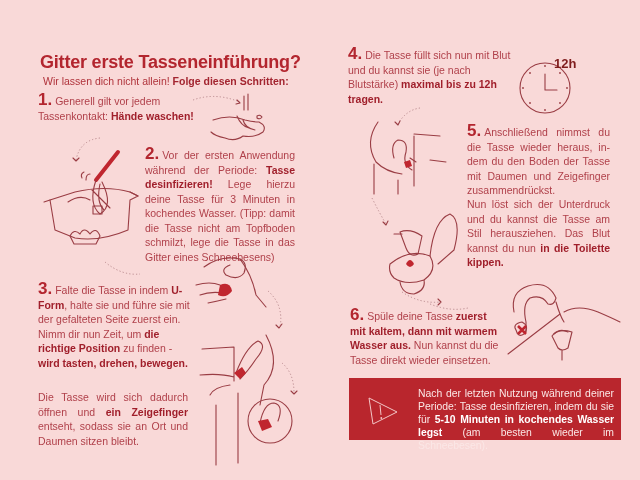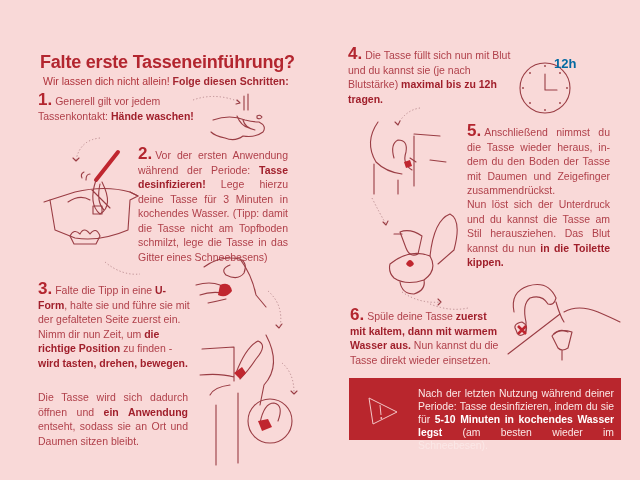--- a/index.html
+++ b/index.html
@@ -24,57 +24,57 @@
   .warn-text { position:absolute; left:69px; top:9px; width:196px; font-size:10.4px; line-height:13px; text-align:justify; }
   .warn-text b { color:#fff; }
   svg { position:absolute; overflow:visible; }
   .ln { fill:none; stroke:#9a3d44; stroke-width:1.1; stroke-linecap:round; stroke-linejoin:round; }
   .dot { fill:none; stroke:#b98a8e; stroke-width:1; stroke-dasharray:1.2 2.2; }
   .red { fill:#c0262f; }
 </style>
 </head>
 <body>
 
-<div class="abs title">Falte erste Tasseneinführung?</div>
+<div class="abs title">Gitter erste Tasseneinführung?</div>
 <div class="abs subtitle"><span>Wir lassen dich nicht allein! </span><b>Folge diesen Schritten:</b></div>
 
 <div class="abs step" style="left:38px; top:93px; width:170px;">
   <span class="num">1.</span><span class="rich"><span>Generell gilt vor jedem Tassenkontakt: </span><b>Hände waschen!</b></span>
 </div>
 <svg style="left:185px; top:92px;" width="90" height="60">
   <path class="dot" d="M8 8 Q30 0 55 10"></path>
   <path class="ln" d="M52 8 l3 3 l-4 1"></path>
   <path class="ln" d="M59 4 v14 M63 2 v16"></path>
   <path class="ln" d="M28 28 Q45 22 60 28 Q68 30 74 30 Q82 34 78 40 Q70 46 58 44 Q50 50 40 46 Q30 44 26 40"></path>
   <path class="ln" d="M52 24 Q56 34 64 36 M58 28 Q60 36 70 38"></path>
   <path class="ln" d="M72 24 q3 -2 5 1 q-2 3 -5 1 z"></path>
 </svg>
 
-<div class="abs step just" style="left:138px; top:147px; width:150px;">
+<div class="abs step just" style="left:145px; top:147px; width:150px;">
   <span class="num">2.</span><span class="rich"><span>Vor der ersten Anwendung während der Periode: </span><b>Tasse desinfizieren!</b><span> Lege hierzu deine Tasse für 3 Minuten in kochendes Wasser. (Tipp: damit die Tasse nicht am Topf­boden schmilzt, lege die Tasse in das Gitter eines Schneebe­sens)</span></span>
 </div>
 <svg style="left:30px; top:130px;" width="120" height="150">
   <path class="dot" d="M70 8 Q50 10 46 30"></path>
   <path class="ln" d="M43 28 l3 3 l3 -3"></path>
   <path class="ln" d="M20 70 L45 62 Q75 55 100 62 L108 66 L100 70 L98 100 Q70 112 45 108 L25 100 Z"></path>
   <path class="ln" d="M14 72 L20 70 M100 62 L108 66"></path>
   <path class="ln" d="M38 72 Q50 64 60 70"></path>
   <path class="ln" d="M40 106 Q44 98 50 104 Q54 96 60 104 Q66 96 70 106 L66 114 L44 114 Z"></path>
   <path d="M66 50 L88 22" stroke="#c0262f" stroke-width="4" stroke-linecap="round"></path>
   <path class="ln" d="M66 50 Q58 74 70 84 Q84 76 72 52 M62 60 L80 78 M70 54 Q66 72 74 80"></path>
   <rect class="ln" x="63" y="76" width="9" height="8"></rect>
   <path class="ln" d="M56 50 q0 -6 4 -6 M52 48 q-2 -4 2 -6"></path>
   <path class="dot" d="M75 132 Q92 146 110 144"></path>
 </svg>
 
 <div class="abs step" style="left:38px; top:282px; width:152px;">
-  <span class="num">3.</span><span class="rich"><span>Falte die Tipp in eine </span><b>U-Form</b><span>, halte sie und führe sie mit der gefalteten Seite zuerst ein. Nimm dir nun Zeit, um </span><b>die richtige Position</b><span> zu finden - </span><b>wird tasten, drehen, bewegen.</b></span>
+  <span class="num">3.</span><span class="rich"><span>Falte die Tasse in indem </span><b>U-Form</b><span>, halte sie und führe sie mit der gefalteten Seite zuerst ein. Nimm dir nun Zeit, um </span><b>die richtige Position</b><span> zu finden - </span><b>wird tasten, drehen, bewegen.</b></span>
 </div>
 <div class="abs step just" style="left:38px; top:390px; width:150px;">
-  <span class="rich"><span>Die  Tasse wird sich dadurch öffnen und </span><b>ein Anwendung</b><span> entseht, sodass sie an Ort und Daumen sitzen bleibt.</span></span>
+  <span class="rich"><span>Die  Tasse wird sich dadurch öffnen und </span><b>ein Zeigefinger</b><span> entseht, sodass sie an Ort und Daumen sitzen bleibt.</span></span>
 </div>
 <svg style="left:190px; top:255px;" width="130" height="215">
   <path class="ln" d="M14 12 Q30 0 50 4 Q58 8 54 18 Q48 26 36 20 Q30 14 40 10"></path>
   <path class="ln" d="M50 4 Q62 20 66 40 L76 52"></path>
   <path class="ln" d="M6 30 Q20 26 30 30 M10 40 Q20 36 34 38 M18 48 Q28 46 36 44"></path>
   <path class="red" d="M30 30 Q40 26 42 36 Q36 44 28 40 Z"></path>
   <path class="dot" d="M78 36 Q94 50 90 72"></path>
   <path class="ln" d="M86 70 l3 3 l3 -4"></path>
   <path class="ln" d="M12 94 L44 92 L44 126 M10 120 Q30 118 44 122"></path>
   <path class="ln" d="M76 80 Q92 110 74 130 Q72 140 70 150"></path>
@@ -96,21 +96,21 @@
   <path class="ln" d="M27 18 v16 h12"></path>
   <circle cx="27" cy="10" r="0.9" fill="#9a3d44"></circle>
     <circle cx="27" cy="54" r="0.9" fill="#9a3d44"></circle>
   <circle cx="5" cy="32" r="0.9" fill="#9a3d44"></circle>
     <circle cx="49" cy="32" r="0.9" fill="#9a3d44"></circle>
   <circle cx="12" cy="17" r="0.9" fill="#9a3d44"></circle>
     <circle cx="42" cy="17" r="0.9" fill="#9a3d44"></circle>
   <circle cx="12" cy="47" r="0.9" fill="#9a3d44"></circle>
     <circle cx="42" cy="47" r="0.9" fill="#9a3d44"></circle>
 </svg>
-<div class="abs" style="left:554px; top:56px; font-size:13px; font-weight:bold; color:#0369a1;">12h</div>
+<div class="abs" style="left:554px; top:56px; font-size:13px; font-weight:bold; color:#7f1d1d;">12h</div>
 
 <div class="abs step just" style="left:467px; top:124px; width:143px;">
   <span class="num">5.</span><span class="rich"><span>Anschließend nimmst du die Tasse wieder heraus, in­dem du den Boden der Tasse mit Daumen und Zeigefinger zusammendrückst.</span></span>
 </div>
 <div class="abs step just" style="left:467px; top:197px; width:143px;">
   <span class="rich"><span>Nun löst sich der Unterdruck und du kannst die Tasse am Stil herausziehen. Das Blut kannst du nun </span><b>in die Toilette kippen.</b></span>
 </div>
 <svg style="left:350px; top:100px;" width="130" height="200">
   <path class="dot" d="M70 8 Q56 10 48 24"></path>
   <path class="ln" d="M45 22 l3 3 l2 -4"></path>

